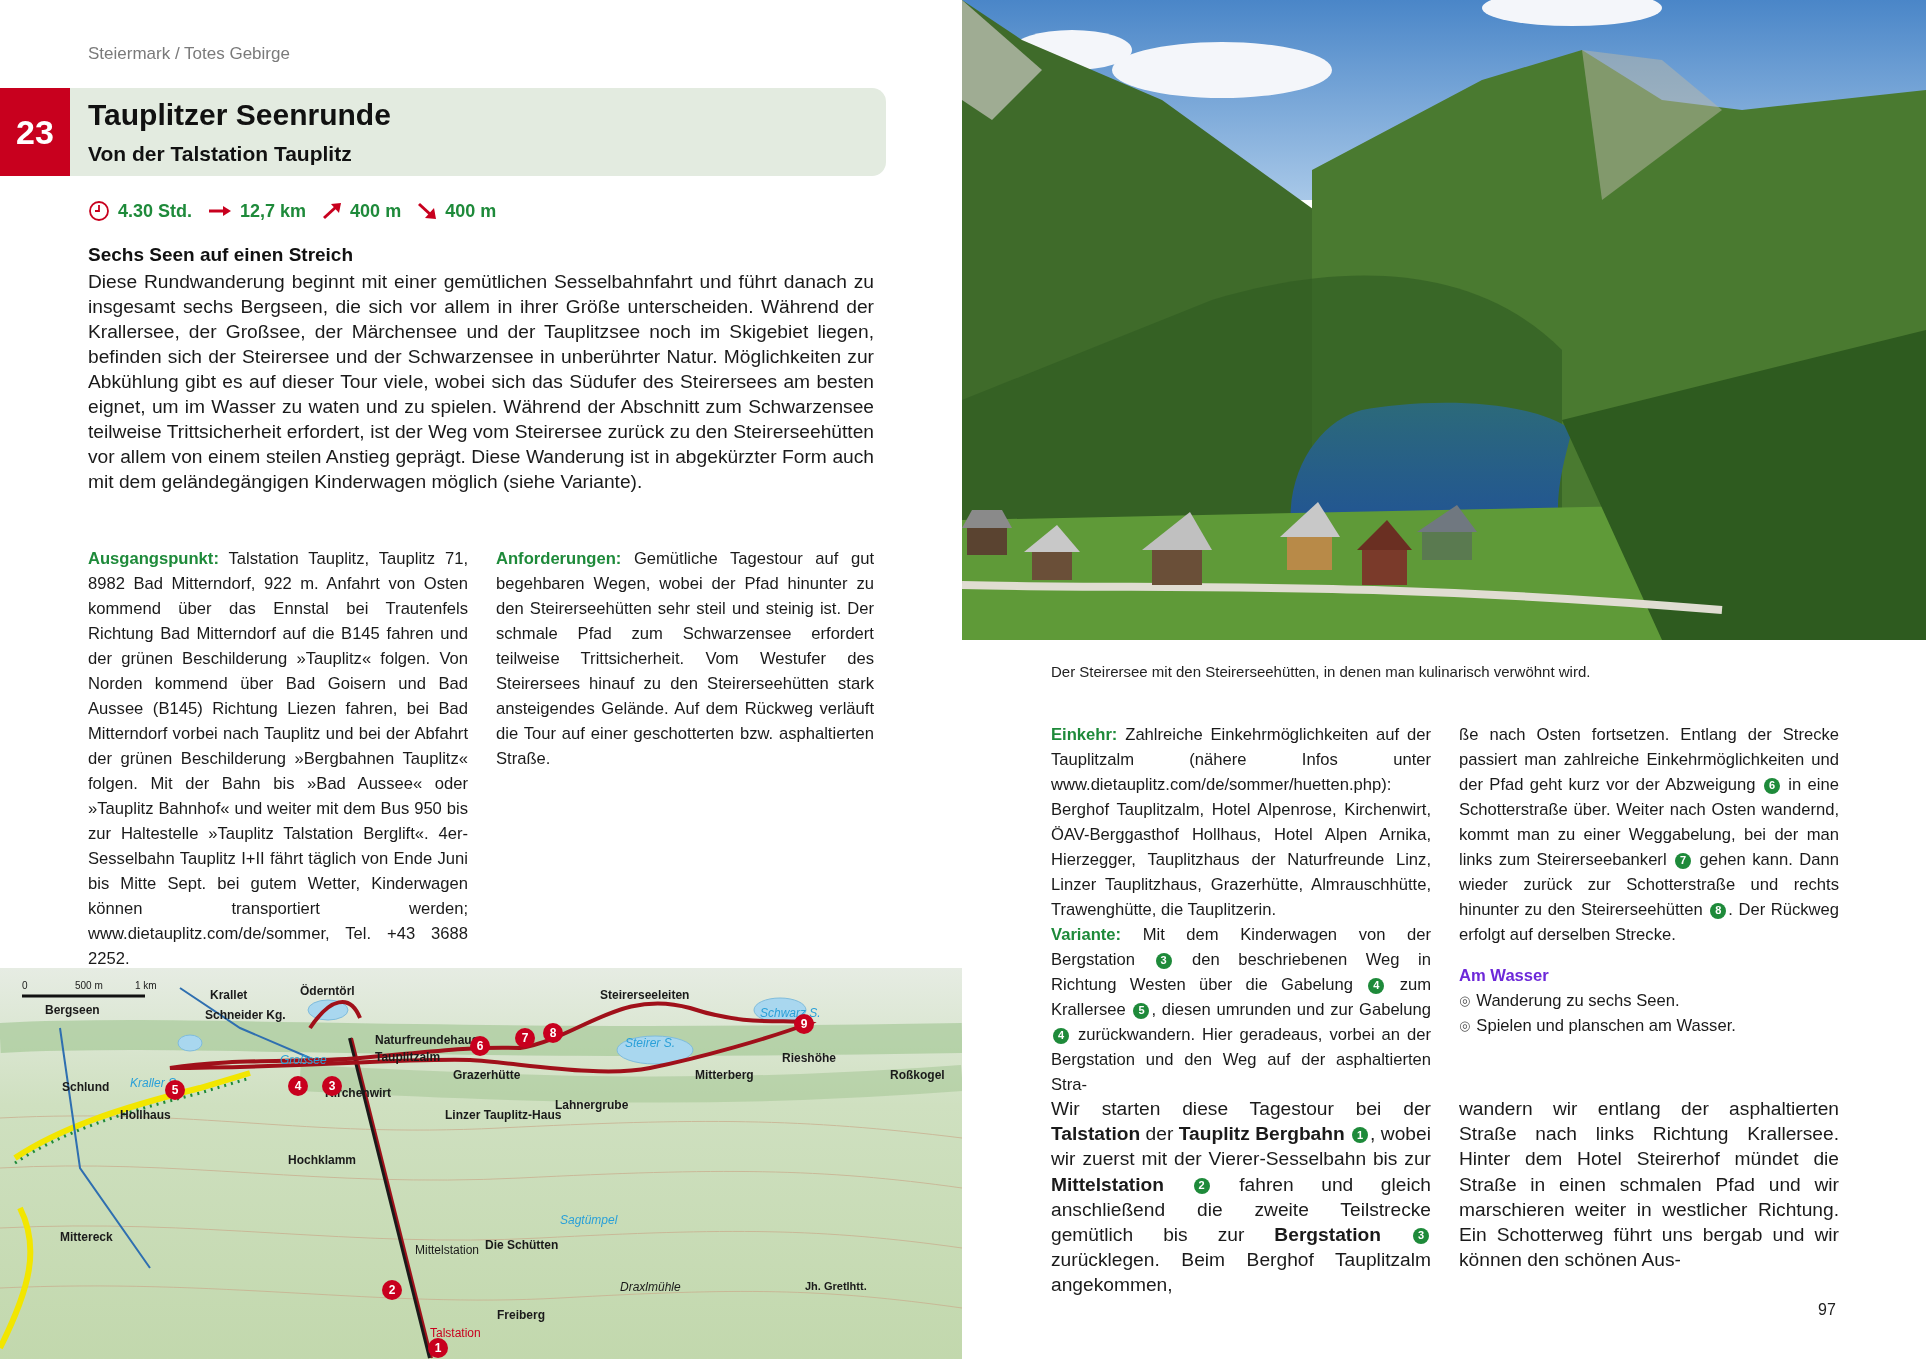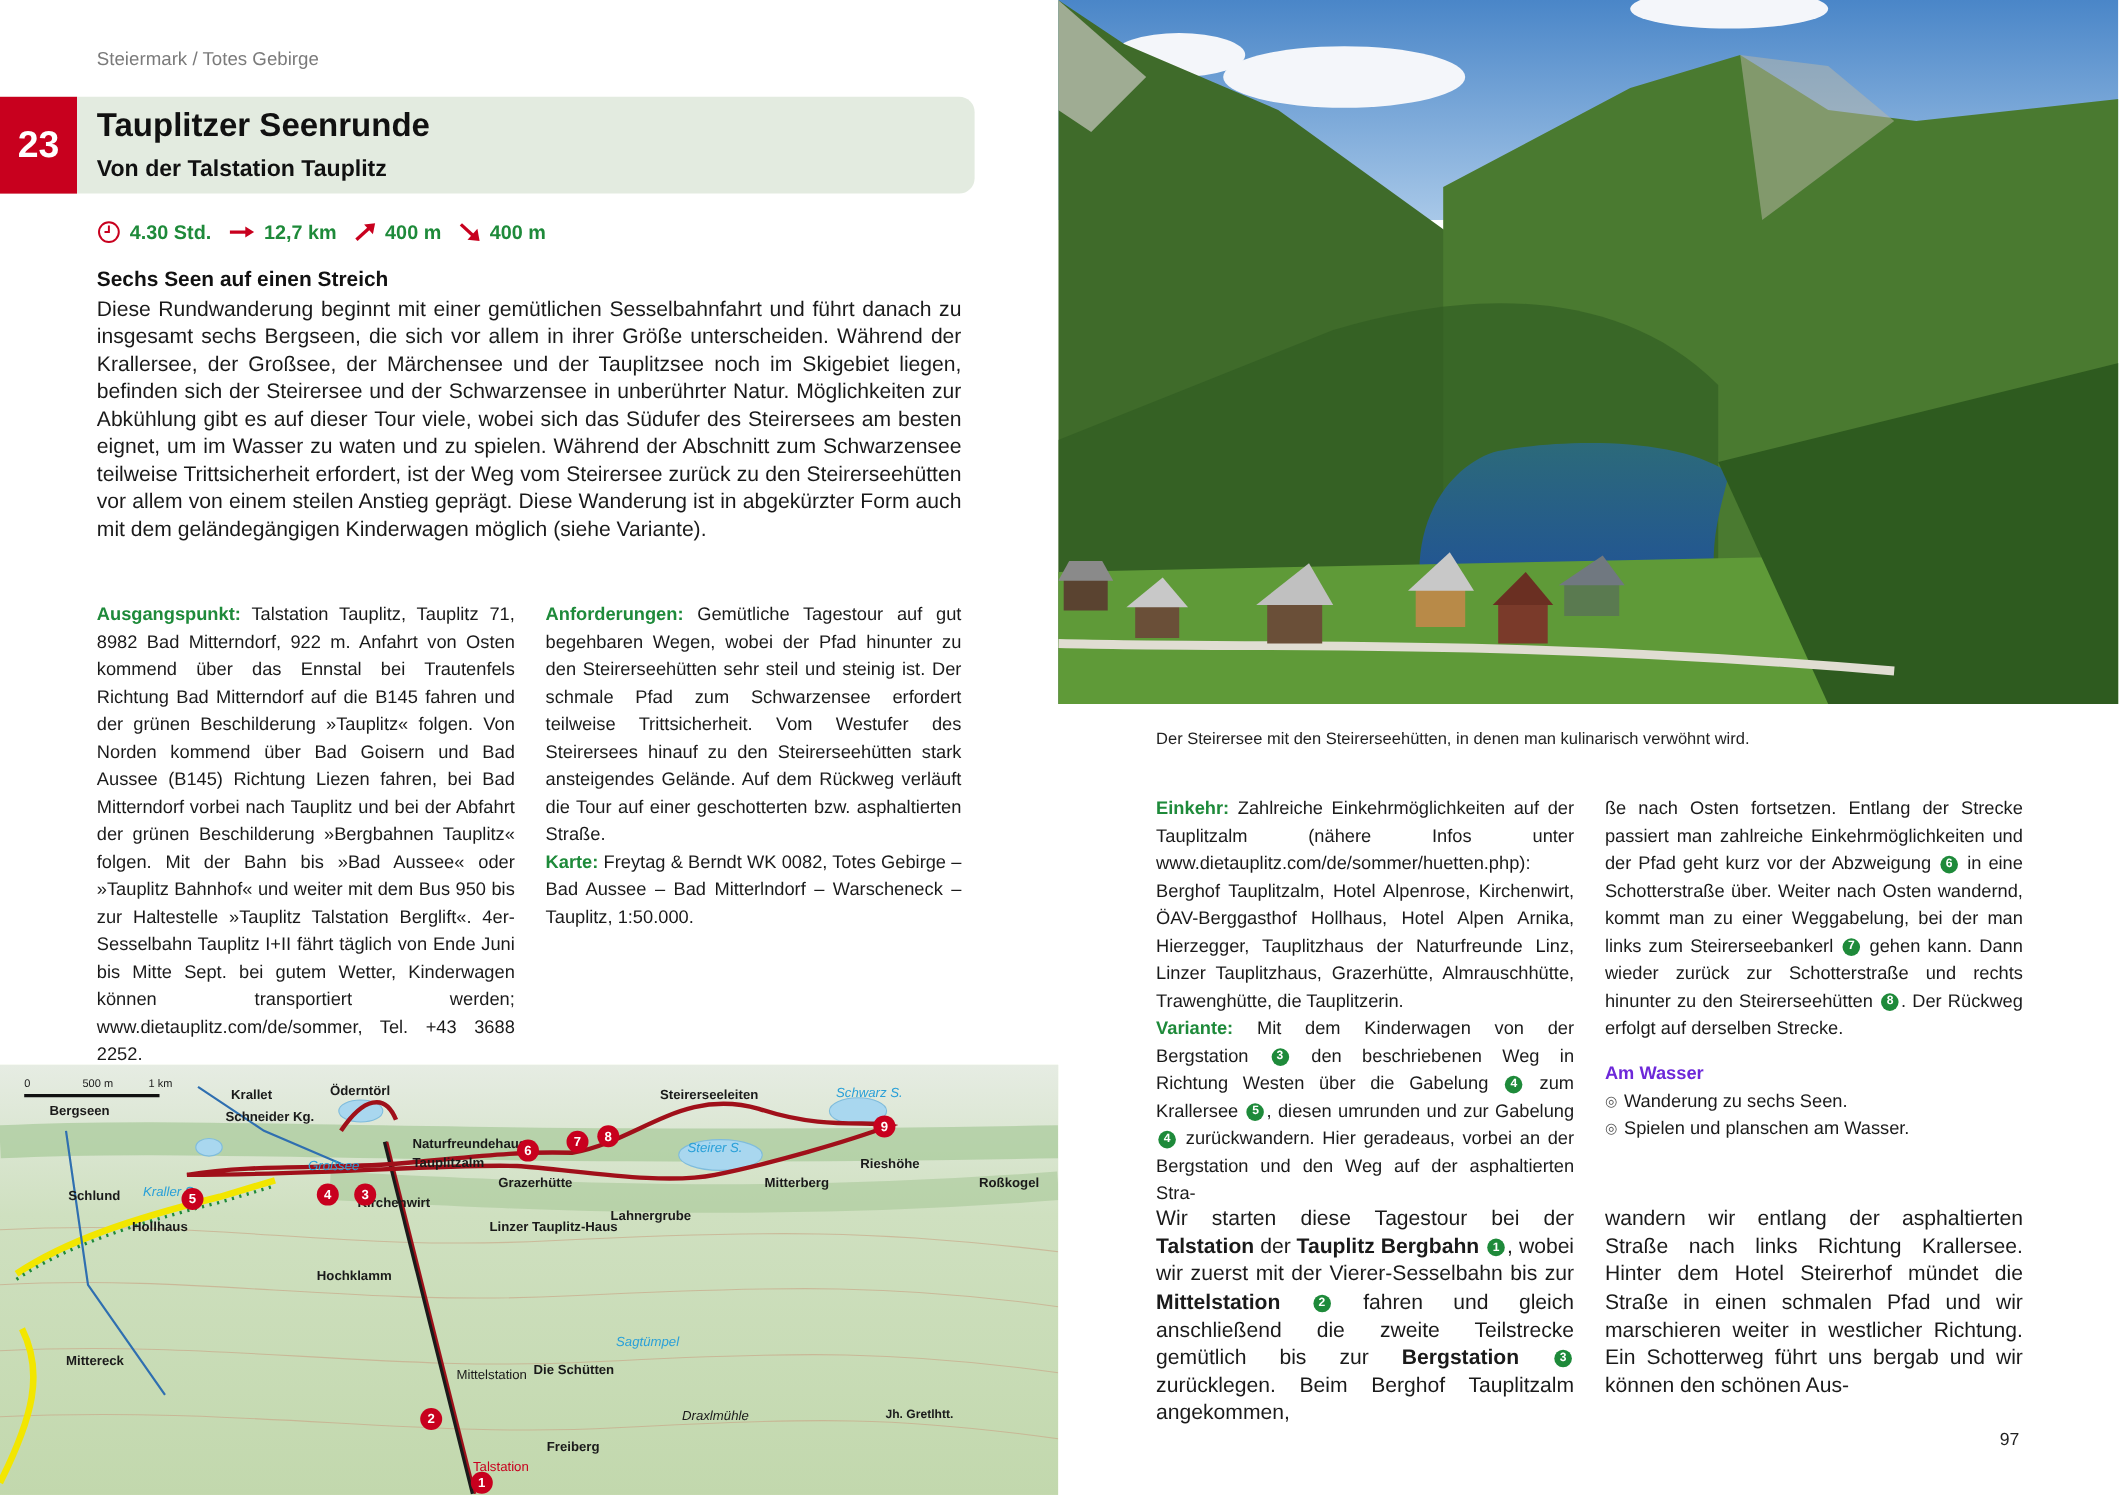--- a/index.html
+++ b/index.html
@@ -91,21 +91,20 @@
 
 <div class="abs intro-head">Sechs Seen auf einen Streich</div>
 <div class="abs intro">Diese Rundwanderung beginnt mit einer gemütlichen Sesselbahnfahrt und führt danach zu insgesamt sechs Bergseen, die sich vor allem in ihrer Größe unterscheiden. Während der Krallersee, der Großsee, der Märchensee und der Tauplitzsee noch im Skigebiet liegen, befinden sich der Steirersee und der Schwarzensee in unberührter Natur. Möglichkeiten zur Abkühlung gibt es auf dieser Tour viele, wobei sich das Südufer des Steirersees am besten eignet, um im Wasser zu waten und zu spielen. Während der Abschnitt zum Schwarzensee teilweise Trittsicherheit erfordert, ist der Weg vom Steirersee zurück zu den Steirerseehütten vor allem von einem steilen Anstieg geprägt. Diese Wanderung ist in abgekürzter Form auch mit dem geländegängigen Kinderwagen möglich (siehe Variante).</div>
 
 <div class="abs col col1">
   <p><span class="green">Ausgangspunkt:</span> <span>Talstation Tauplitz, Tauplitz 71, 8982 Bad Mitterndorf, 922 m. Anfahrt von Osten kommend über das Ennstal bei Trautenfels Richtung Bad Mitterndorf auf die B145 fahren und der grünen Beschilderung »Tauplitz« folgen. Von Norden kommend über Bad Goisern und Bad Aussee (B145) Richtung Liezen fahren, bei Bad Mitterndorf vorbei nach Tauplitz und bei der Abfahrt der grünen Beschilderung »Bergbahnen Tauplitz« folgen. Mit der Bahn bis »Bad Aussee« oder »Tauplitz Bahnhof« und weiter mit dem Bus 950 bis zur Haltestelle »Tauplitz Talstation Berglift«. 4er-Sesselbahn Tauplitz I+II fährt täglich von Ende Juni bis Mitte Sept. bei gutem Wetter, Kinderwagen können transportiert werden; www.dietauplitz.com/de/sommer, Tel. +43 3688 2252.</span></p>
 </div>
 
 <div class="abs col col2">
   <p><span class="green">Anforderungen:</span> <span>Gemütliche Tagestour auf gut begehbaren Wegen, wobei der Pfad hinunter zu den Steirerseehütten sehr steil und steinig ist. Der schmale Pfad zum Schwarzensee erfordert teilweise Trittsicherheit. Vom Westufer des Steirersees hinauf zu den Steirerseehütten stark ansteigendes Gelände. Auf dem Rückweg verläuft die Tour auf einer geschotterten bzw. asphaltierten Straße.</span></p>
-  <p><span class="green">Karte:</span> <span>Freytag &amp; Berndt WK 0082, Totes Gebirge – Bad Aussee – Bad Mitterlndorf – Warscheneck – Tauplitz, 1:50.000.</span></p>
 </div>
 
 <div class="abs map">
   <svg width="962" height="391" viewBox="0 0 962 391" style="position:absolute;left:0;top:0">
     <defs>
       <linearGradient id="mg" x1="0" y1="0" x2="0" y2="1">
         <stop offset="0" stop-color="#e6ece3"></stop>
           <stop offset="0.35" stop-color="#cfe0c0"></stop>
           <stop offset="1" stop-color="#c2d8ad"></stop>
       </linearGradient>
@@ -157,21 +156,21 @@
   <span class="map-label" style="left:485px;top:270px">Die Schütten</span>
   <span class="map-label" style="left:415px;top:275px;font-weight:normal">Mittelstation</span>
   <span class="map-label" style="left:430px;top:358px;color:#c8001e;font-weight:normal">Talstation</span>
   <span class="map-label" style="left:497px;top:340px">Freiberg</span>
   <span class="map-label" style="left:620px;top:312px;font-style:italic;font-weight:normal">Draxlmühle</span>
   <span class="map-label" style="left:805px;top:312px;font-size:11px">Jh. Gretlhtt.</span>
   <span class="map-label" style="left:60px;top:262px">Mittereck</span>
   <span class="map-label water" style="left:280px;top:85px">Großsee</span>
   <span class="map-label water" style="left:130px;top:108px">Kraller S.</span>
   <span class="map-label water" style="left:625px;top:68px">Steirer S.</span>
-  <span class="map-label water" style="left:760px;top:18px">Schwarz S.</span>
+  <span class="map-label water" style="left:760px;top:38px">Schwarz S.</span>
   <span class="map-label water" style="left:560px;top:245px">Sagtümpel</span>
   <div class="pin" style="left:428px;top:370px">1</div>
   <div class="pin" style="left:382px;top:312px">2</div>
   <div class="pin" style="left:322px;top:108px">3</div>
   <div class="pin" style="left:288px;top:108px">4</div>
   <div class="pin" style="left:165px;top:112px">5</div>
   <div class="pin" style="left:470px;top:68px">6</div>
   <div class="pin" style="left:515px;top:60px">7</div>
   <div class="pin" style="left:543px;top:55px">8</div>
   <div class="pin" style="left:794px;top:46px">9</div>

